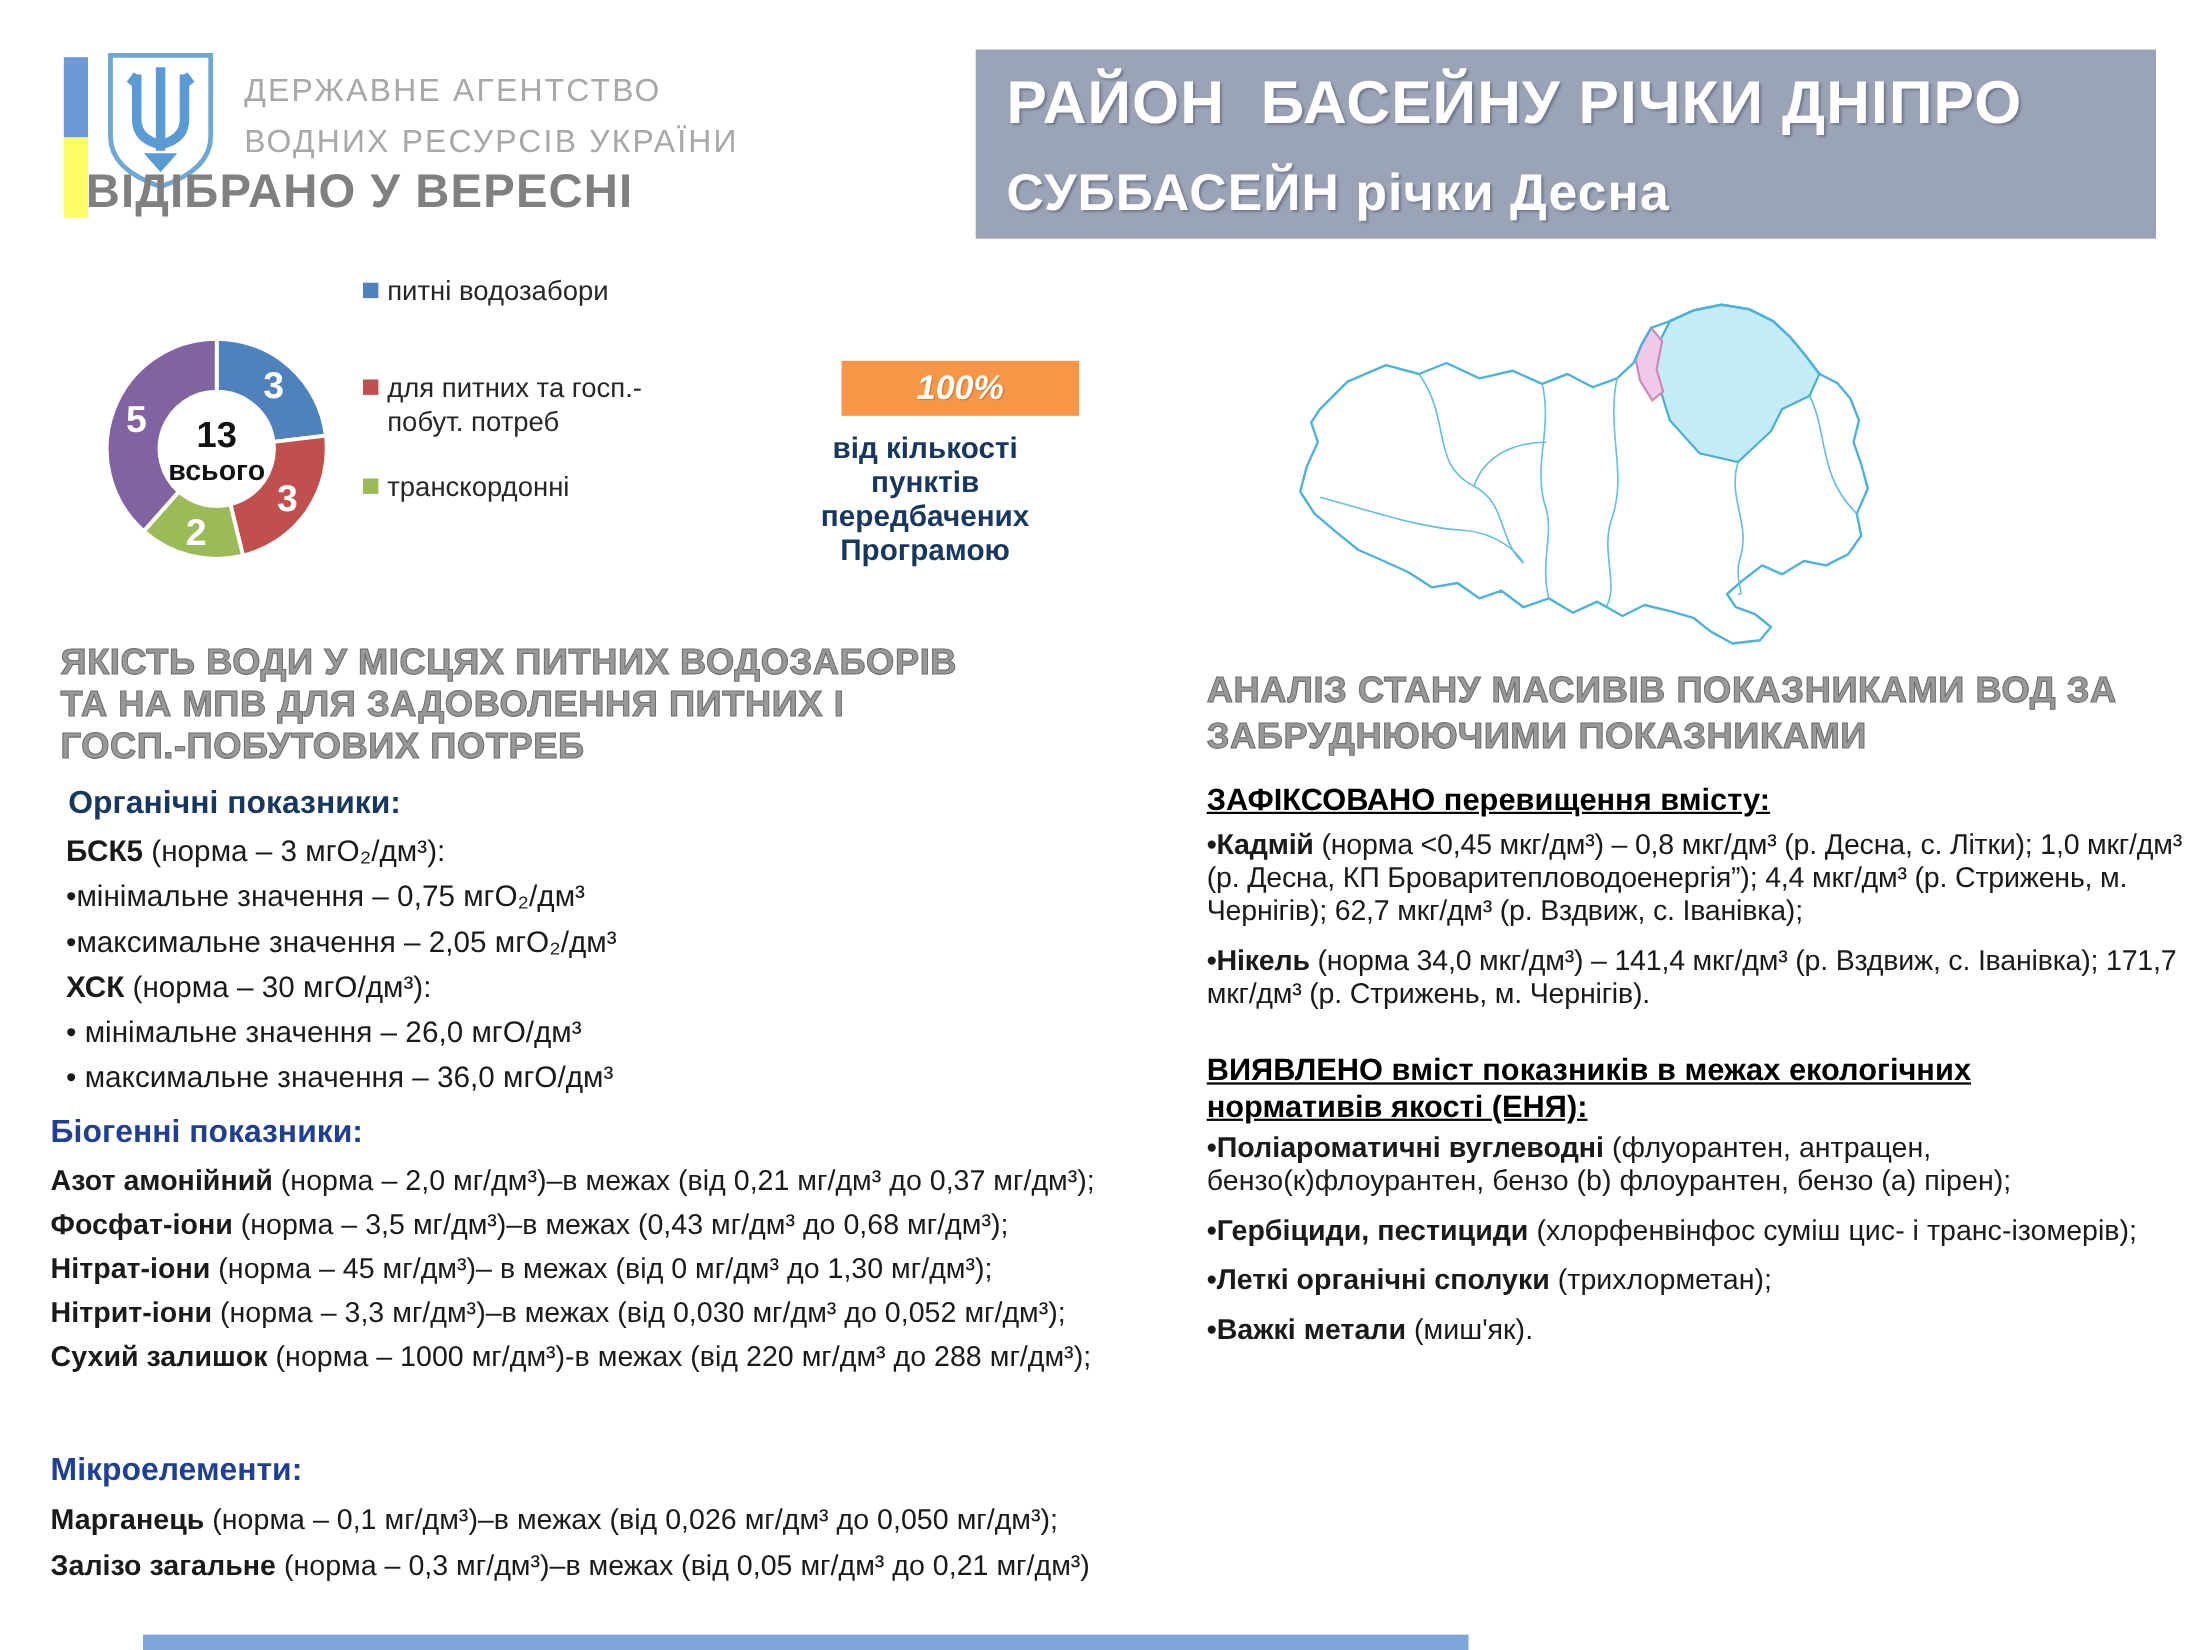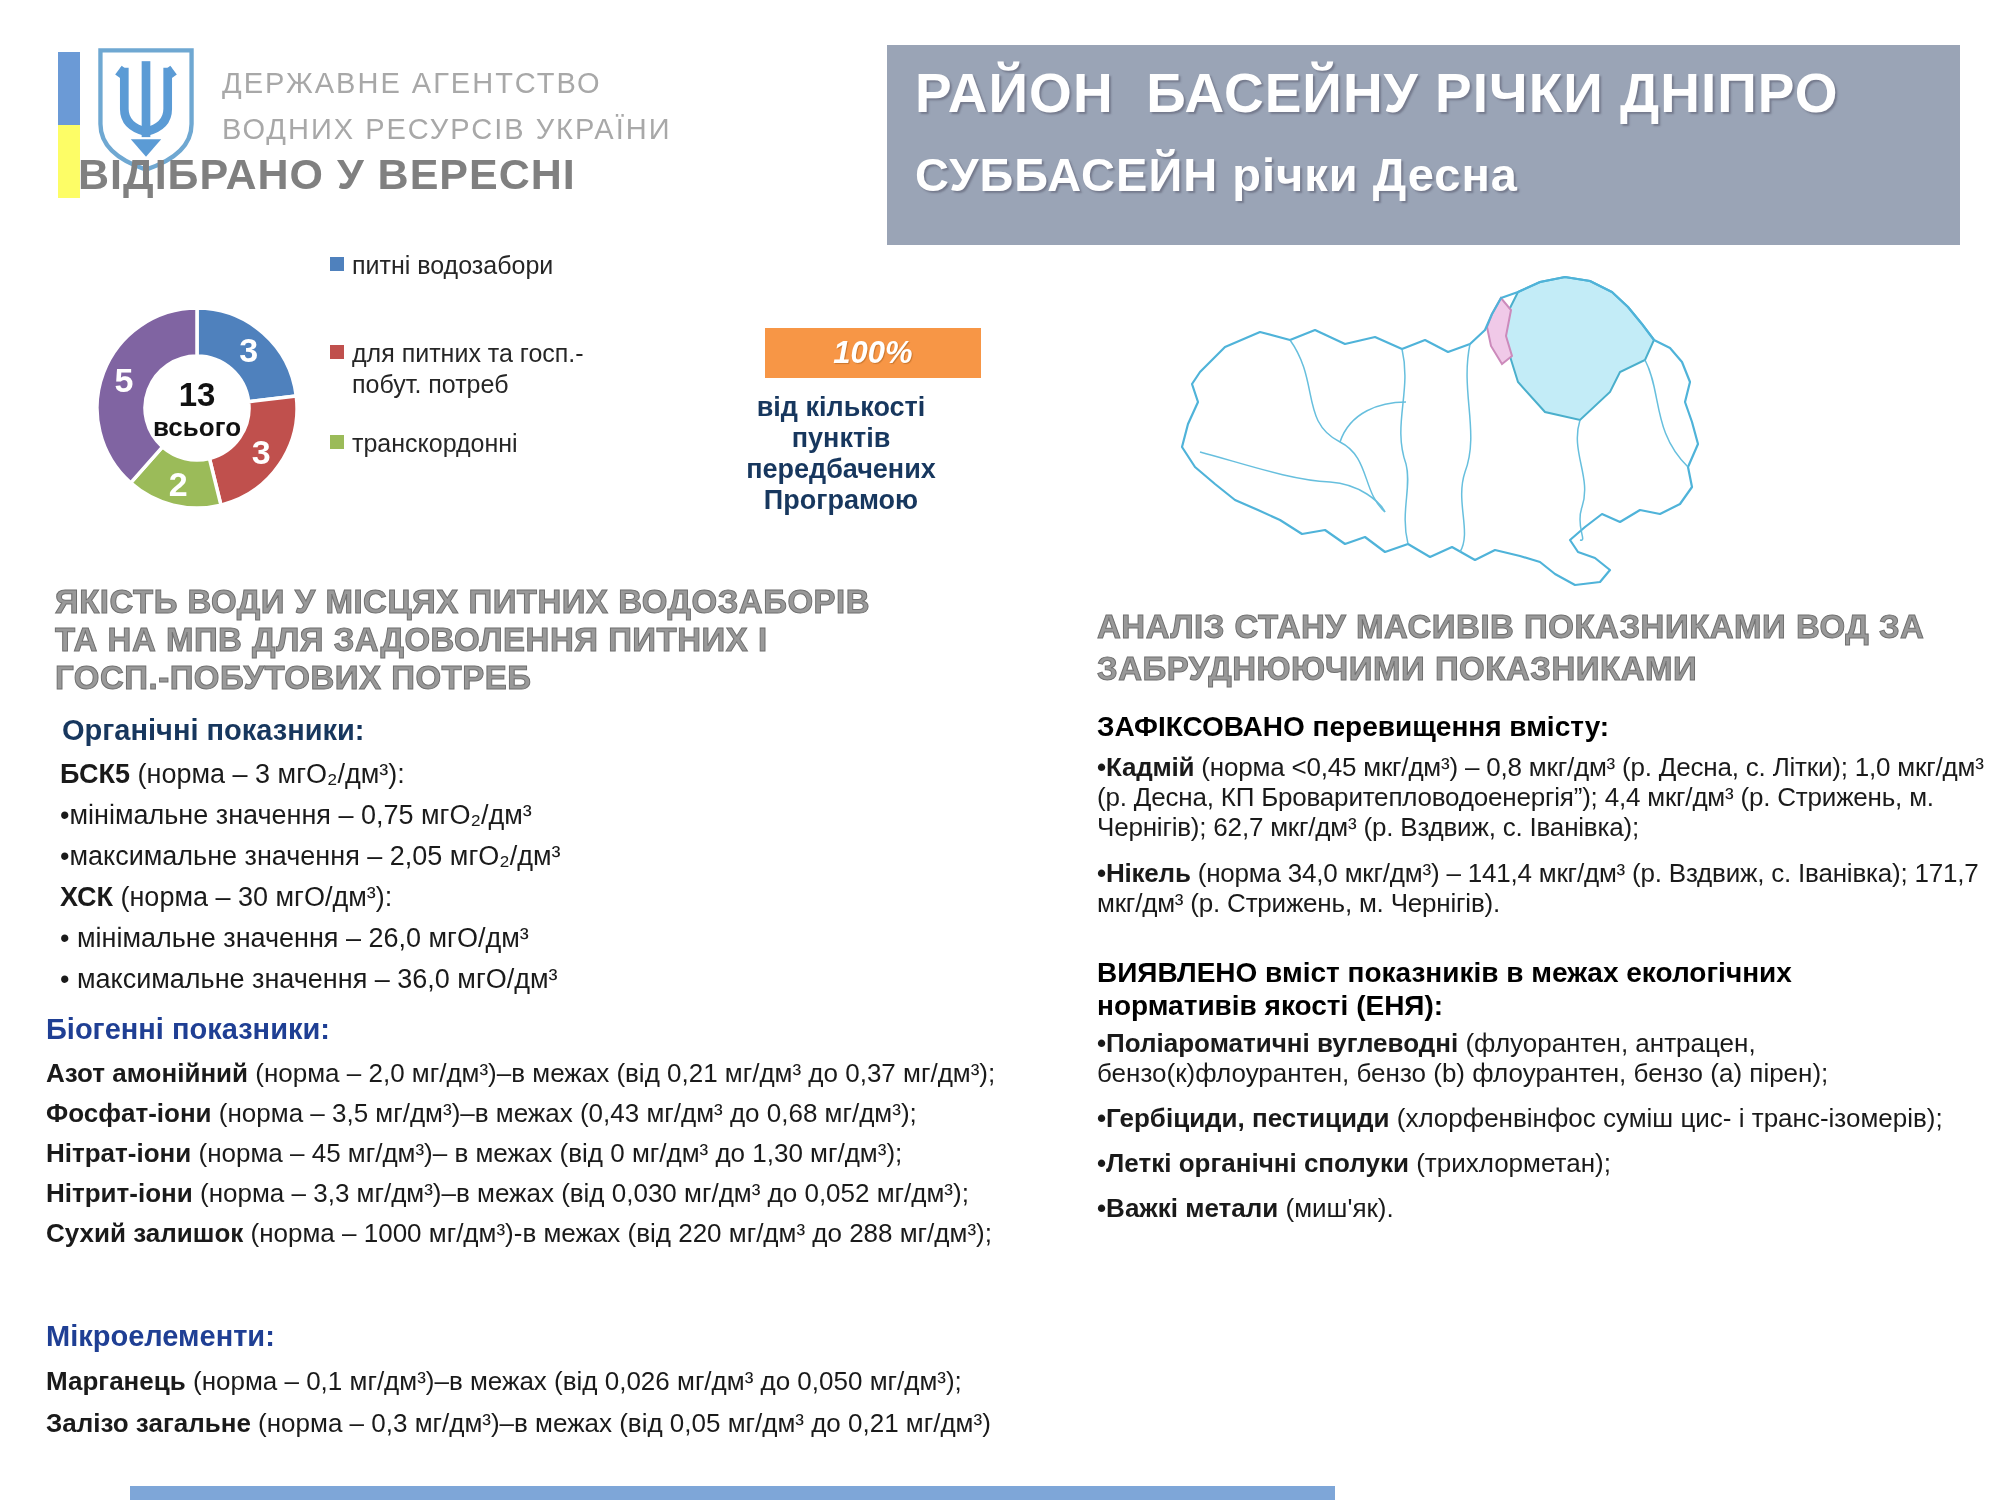--- a/index.html
+++ b/index.html
@@ -9,21 +9,21 @@
 
   
   #flagbar-top{left:58px;top:52px;width:22px;height:73px;background:#6b9ad6;}
   #flagbar-bottom{left:58px;top:125px;width:22px;height:73px;background:#fdfd66;}
   #agency-name{left:222px;top:60px;font-size:29px;line-height:46px;color:#a8a8a8;
                letter-spacing:2px;font-weight:500;}
 
   #vidibrano{left:78px;top:150px;font-size:43px;font-weight:bold;color:#808080;letter-spacing:1px;}
 
   
-  #header-box{left:887px;top:45px;width:1073px;height:200px;padding-left:28px;box-sizing:border-box;}
+  #header-box{left:887px;top:45px;width:1073px;height:172px;padding-left:28px;box-sizing:border-box;}
   #header-line1{margin-top:16px;font-size:55px;font-weight:bold;color:#fff;
                 text-shadow:2px 2px 2px rgba(70,70,90,.45);letter-spacing:1px;white-space:pre;}
   #header-line2{margin-top:22px;font-size:47px;font-weight:bold;color:#fff;
                 text-shadow:2px 2px 2px rgba(70,70,90,.45);letter-spacing:1px;}
 
   
   #donut{left:92px;top:303px;}
   .slice-label{font-size:34px;font-weight:bold;fill:#fff;text-anchor:middle;
                font-family:"Liberation Sans",sans-serif;}
   .center-num{font-size:33px;font-weight:bold;fill:#111;text-anchor:middle;
@@ -53,21 +53,21 @@
   .subhead-navy{font-size:29px;font-weight:bold;color:#17375e;}
   .subhead-blue{font-size:29px;font-weight:bold;color:#1f3f94;}
   .b{font-weight:bold;}
 
   #org-block{left:60px;top:754px;width:700px;font-size:27px;line-height:41px;}
   #bio-block{left:46px;top:1058px;width:1075px;font-size:26px;line-height:31px;}
   #bio-block p, #enya-list p, #metal-list p, #micro-block p{margin:0 0 9px 0;}
   #micro-block{left:46px;top:1366px;width:1075px;font-size:26px;line-height:31px;}
   #micro-block p{margin:0 0 11px 0;}
 
-  .underlined-bold{font-size:28px;font-weight:bold;color:#000;line-height:33px;}
+  .underlined-bold{font-size:28px;font-weight:bold;color:#000;text-decoration:underline;line-height:33px;}
   #zafiksovano{left:1097px;top:710px;width:880px;}
   #metal-list{left:1097px;top:752px;width:900px;font-size:26px;line-height:30px;letter-spacing:-0.2px;}
   #metal-list p{margin:0 0 16px 0;}
   #vyiavleno{left:1097px;top:956px;width:810px;}
   #enya-list{left:1097px;top:1028px;width:880px;font-size:26px;line-height:30px;}
   #enya-list p{margin:0 0 15px 0;}
 
   #bottom-bar{left:130px;top:1486px;width:1205px;height:14px;background:#7ea6d8;}
 </style>
 </head>

